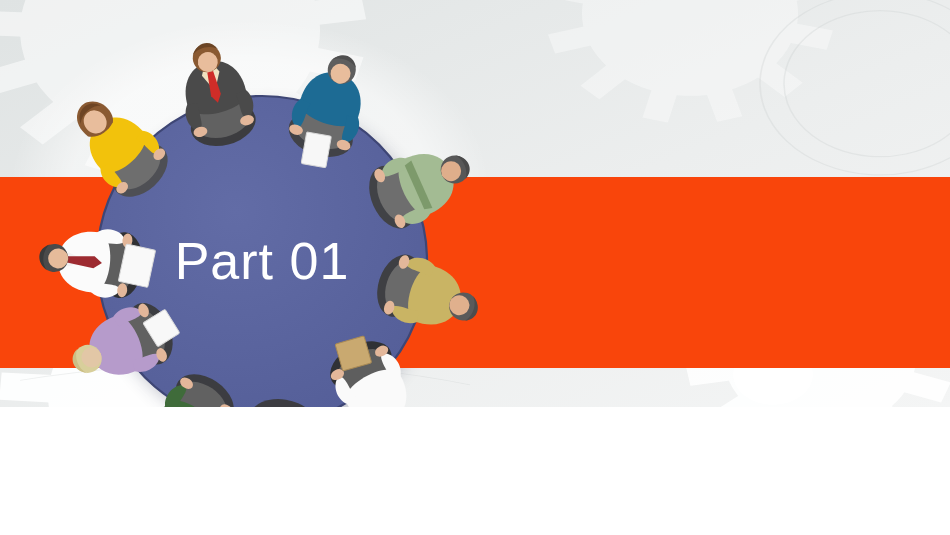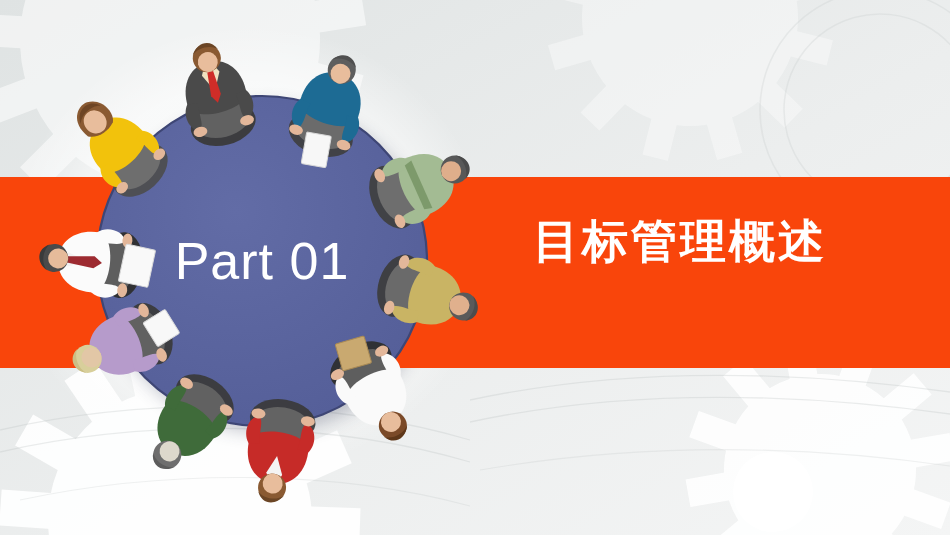--- a/index.html
+++ b/index.html
@@ -7,21 +7,21 @@
     padding: 0;
     background: #ffffff;
   }
   body {
     font-family: "Liberation Sans", sans-serif;
   }
 
   #slide {
     position: relative;
     width: 950px;
-    height: 535px;
+    height: 407px;
     overflow: hidden;
     background: #eef0f0;
   }
 
   
   .bg-base {
     position: absolute;
     inset: 0;
     background: linear-gradient(160deg, #e6e9e9 0%, #eceeee 35%, #f2f3f3 60%, #e9ebeb 100%);
   }
@@ -382,16 +382,15 @@
       <ellipse cx="0" cy="-34" rx="10" ry="10" fill="#e6bb9a"></ellipse>
       <path d="M-13,-44 C-6,-56 8,-56 13,-44 C7,-50 -6,-51 -13,-44 Z" fill="#3a3a3a"></path>
     </g>
   </svg>
 
   <div class="part-label">
     <span>Part 01</span>
   </div>
 
   <div class="text-block">
-    <div class="title-cn">目标管理概述</div>
   </div>
 
 </div>
 
 </body></html>

